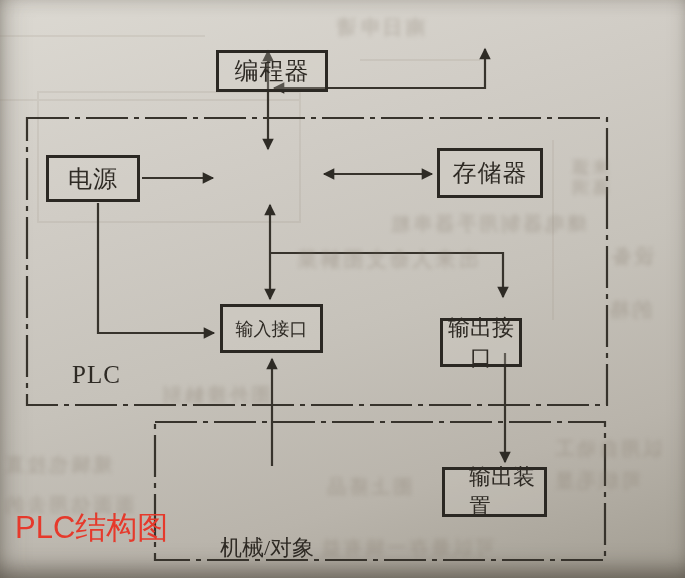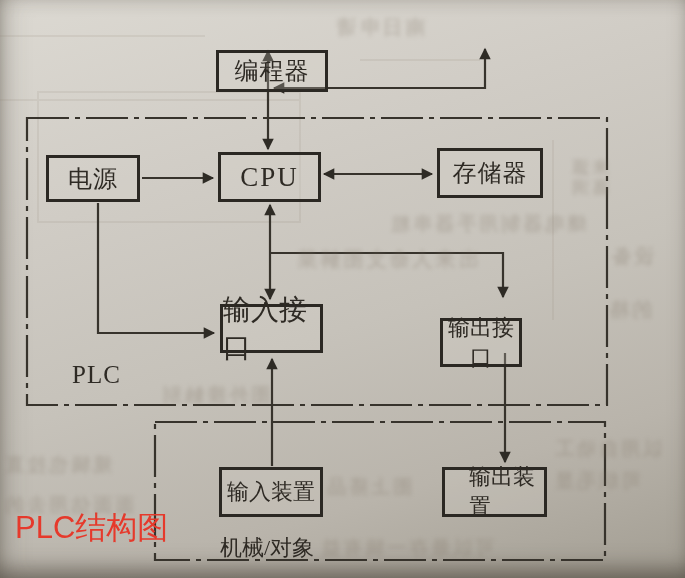--- a/index.html
+++ b/index.html
@@ -15,21 +15,21 @@
   .blk{
     position:absolute;box-sizing:border-box;border:3px solid #2b2823;
     display:flex;align-items:center;justify-content:center;
     color:#2e2a24;font-size:24px;letter-spacing:1px;background:rgba(215,211,203,.25);
   }
   #box-programmer{left:216px;top:6px;width:112px;height:42px;margin-top:44px;}
   #box-comm{left:437px;top:4px;width:103px;height:40px;font-size:22px;letter-spacing:0;}
   #box-power{left:46px;top:155px;width:94px;height:47px;}
   #box-cpu{left:218px;top:152px;width:103px;height:50px;font-size:27px;letter-spacing:2px;}
   #box-memory{left:437px;top:148px;width:106px;height:50px;}
-  #box-input-if{left:220px;top:304px;width:103px;height:49px;font-size:28px;letter-spacing:0;}
+  #box-input-if{left:220px;top:304px;width:103px;height:49px;font-size:18px;letter-spacing:0;}
   #box-output-if{left:440px;top:318px;width:82px;height:49px;font-size:22px;letter-spacing:0;text-align:center;}
   #box-input-dev{left:219px;top:467px;width:104px;height:50px;font-size:22px;letter-spacing:0;}
   #box-output-dev{left:442px;top:467px;width:105px;height:50px;font-size:22px;letter-spacing:0;padding-left:24px;}
   
   .region-label{position:absolute;color:#2e2a24;text-align:center;}
   #label-plc{left:72px;top:361px;font-size:25px;letter-spacing:1px;}
   #label-machine{left:220px;top:533px;font-size:22px;}
   
   #overlay-title{
     position:absolute;left:6px;top:511px;font-size:31px;line-height:34px;
@@ -92,34 +92,28 @@
       <path d="M505,353 V462" marker-end="url(#ah)"></path>
     </g>
   </svg>
 
   <div class="blk" id="box-programmer">
     <span>编程器</span>
   </div>
   <div class="blk" id="box-power">
     <span>电源</span>
   </div>
-  <div class="blk" id="box-cpu">
-    <span>CPU</span>
-  </div>
   <div class="blk" id="box-memory">
     <span>存储器</span>
   </div>
   <div class="blk" id="box-input-if">
     <span>输入接口</span>
   </div>
   <div class="blk" id="box-output-if">
     <span>输出接口</span>
-  </div>
-  <div class="blk" id="box-input-dev">
-    <span>输入装置</span>
   </div>
   <div class="blk" id="box-output-dev">
     <span>输出装置</span>
   </div>
 
   <div class="region-label" id="label-plc">PLC</div>
   <div class="region-label" id="label-machine">机械/对象</div>
 
   <div id="overlay-title">PLC结构图</div>
 

